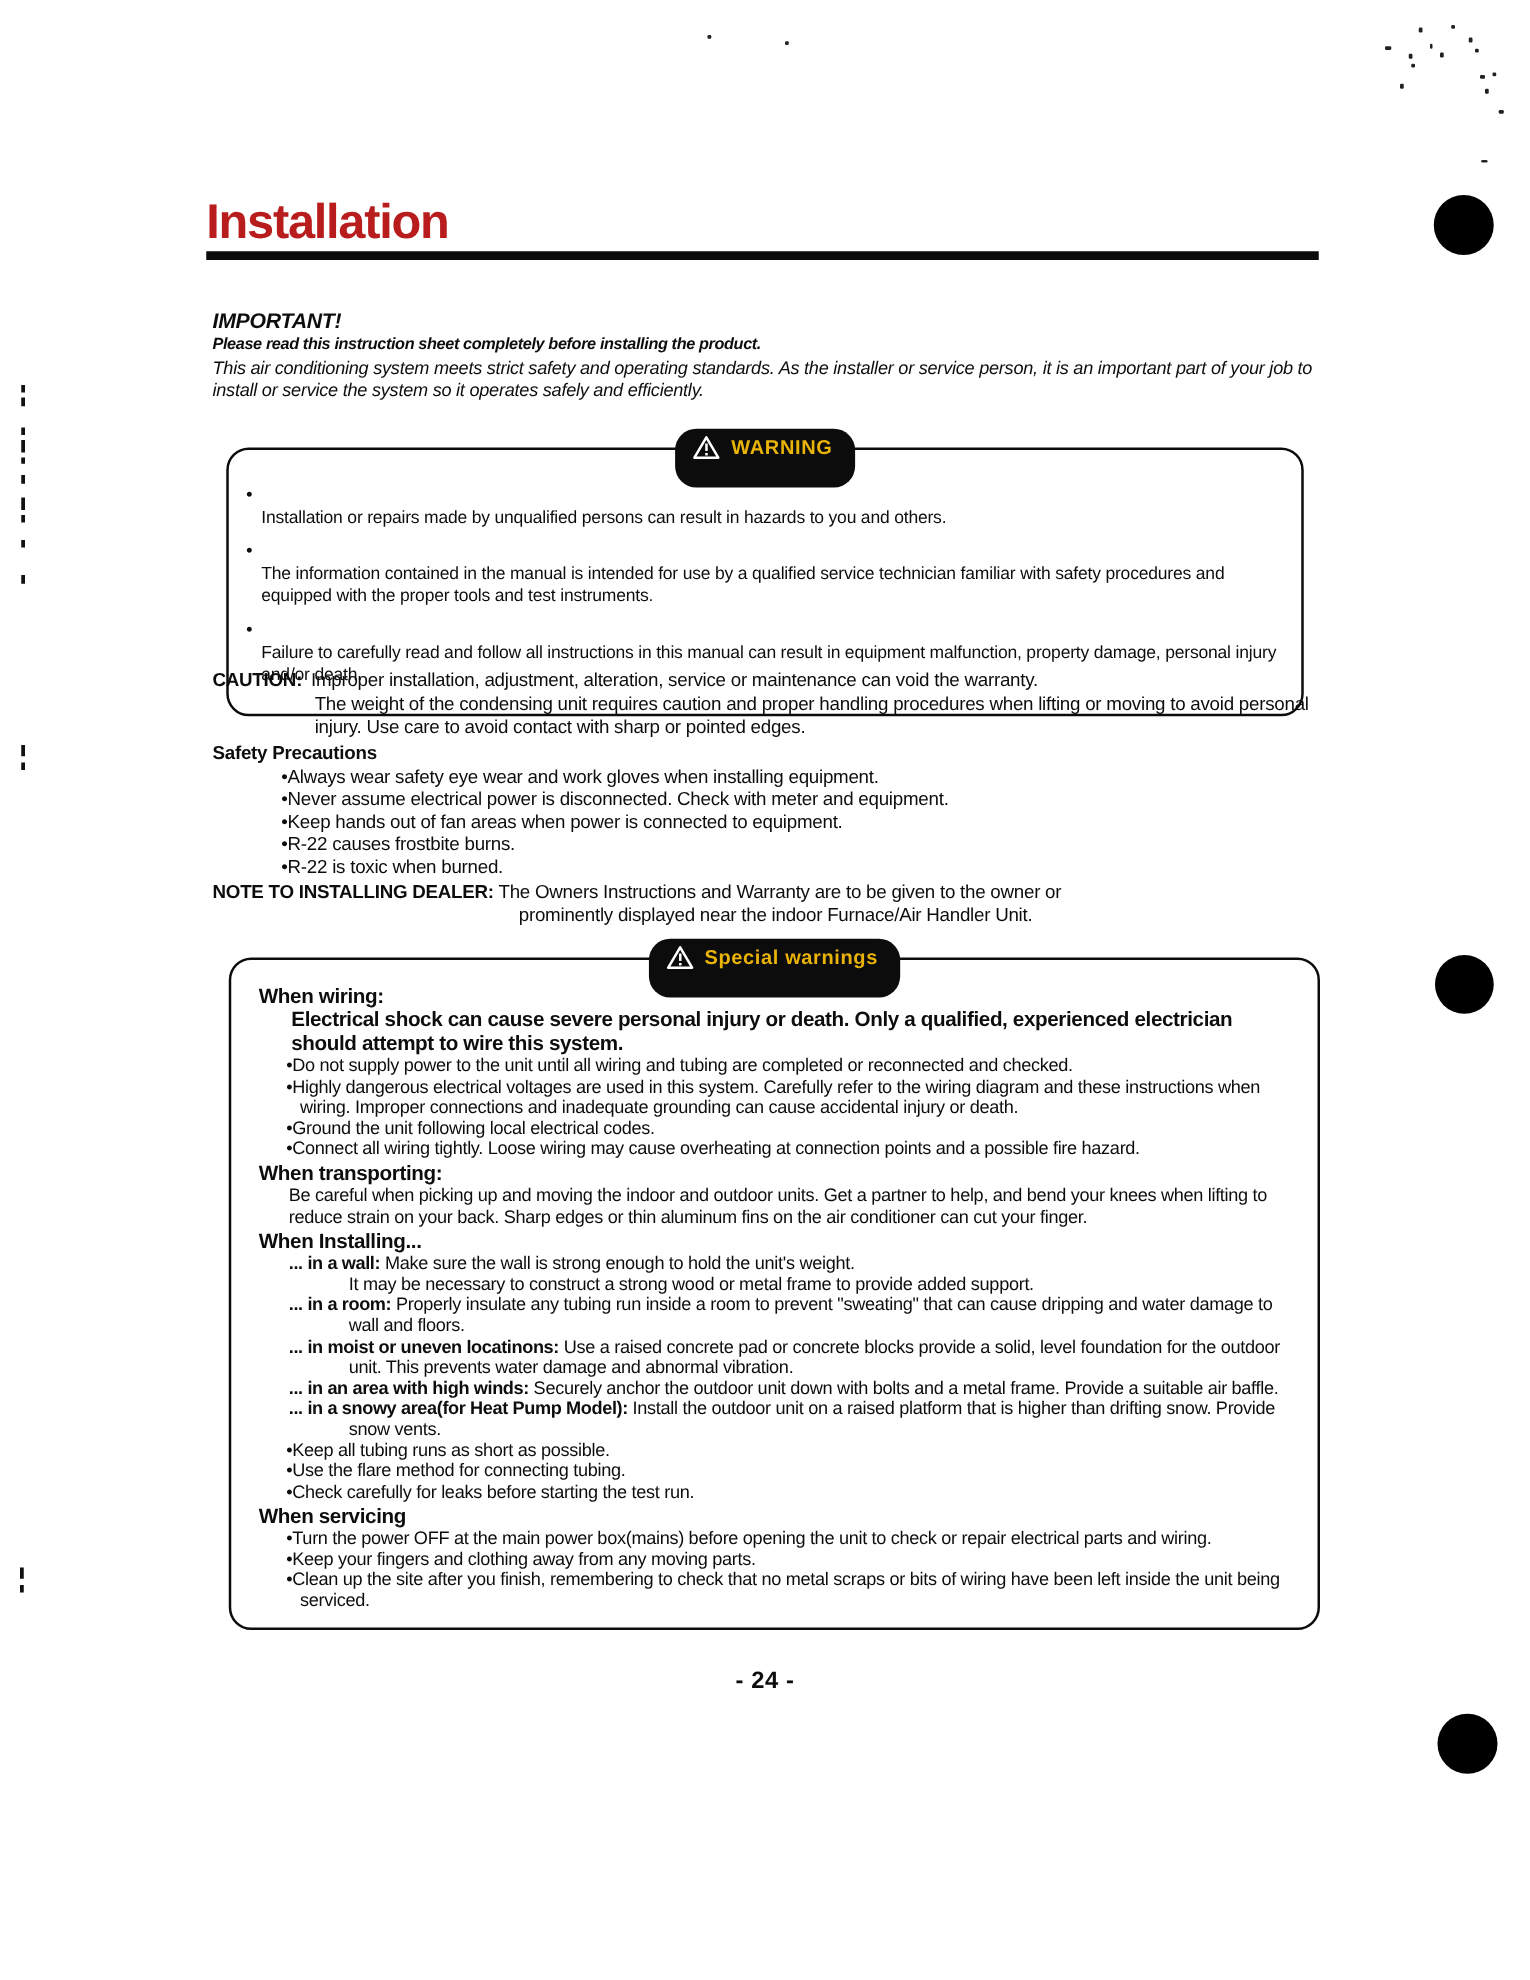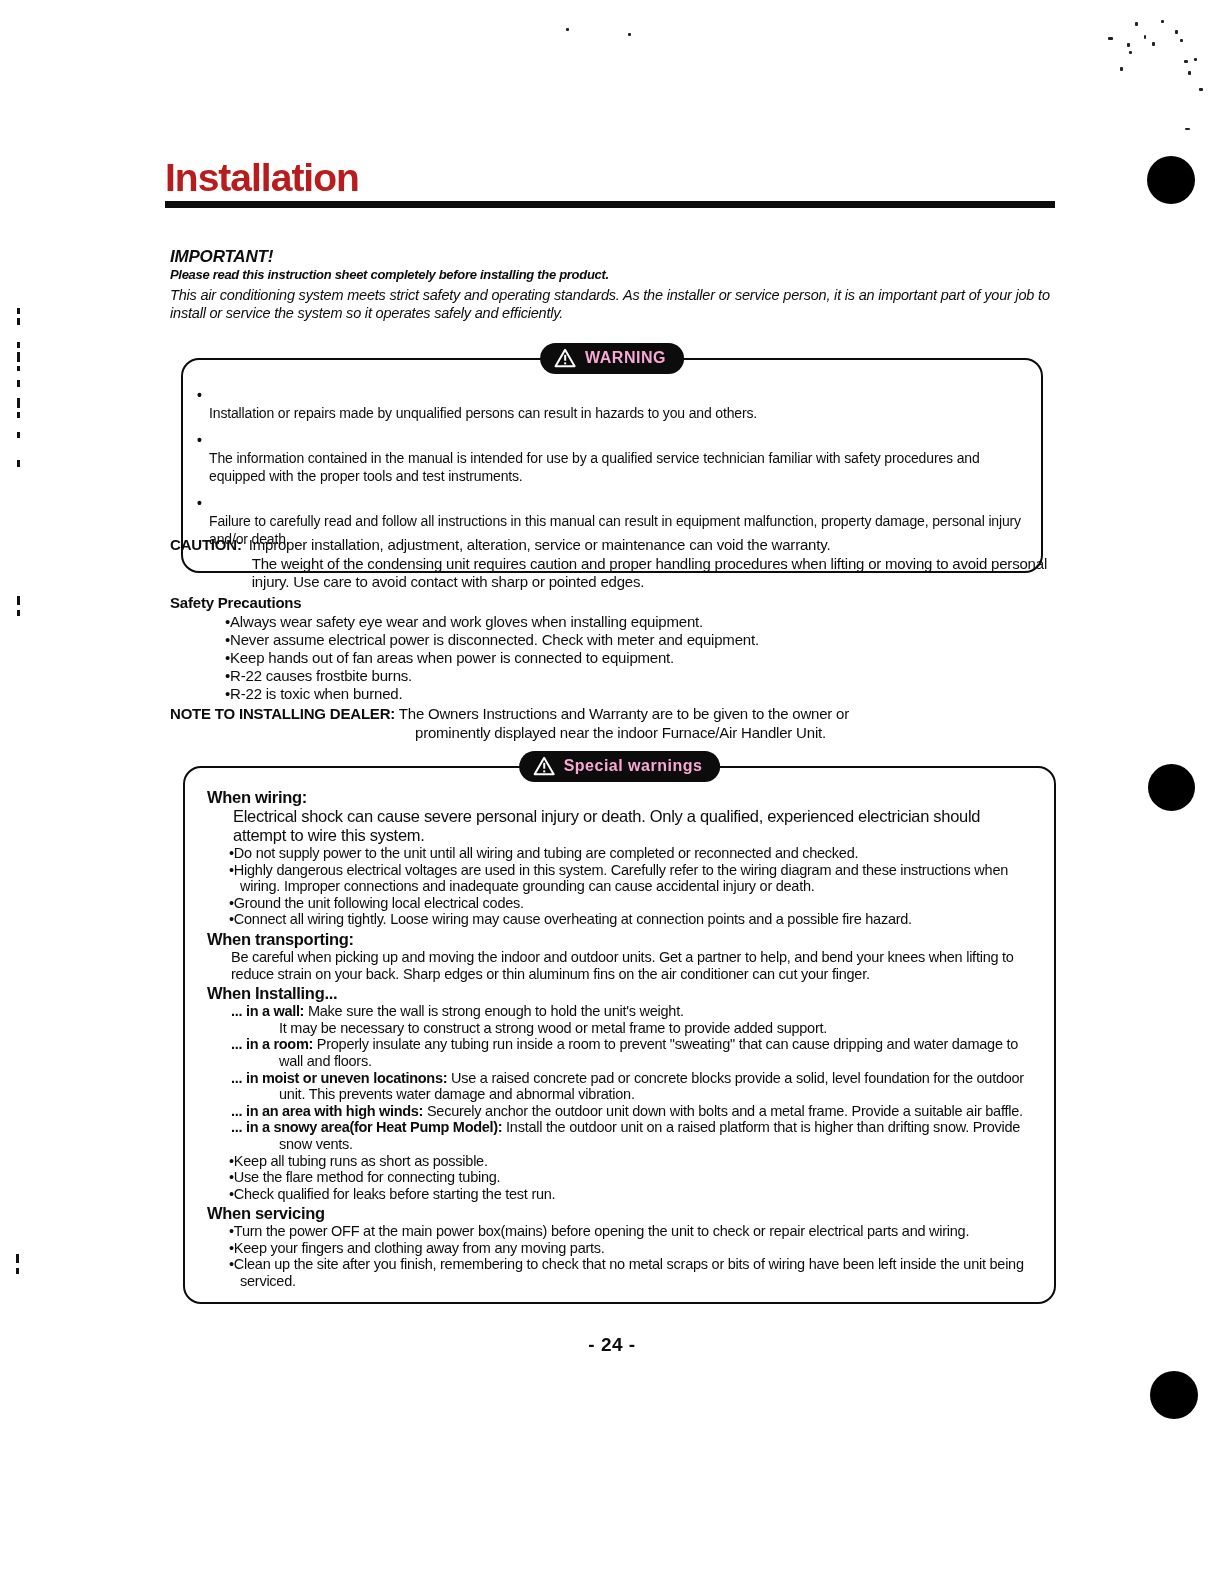--- a/index.html
+++ b/index.html
@@ -33,23 +33,23 @@
 
   
   .rbox{
     position:absolute;border:2.5px solid #0c0c0c;border-radius:18px;background:#fff;
   }
   .warning-box{left:181px;top:358px;width:862px;padding:26px 16px 14px 14px;box-sizing:border-box;}
   .special-box{left:183px;top:766px;width:873px;padding:18px 16px 12px 22px;box-sizing:border-box;}
 
   .badge{
     position:absolute;top:-17px;left:50%;transform:translateX(-50%);
-    background:#0c0c0c;color:#f9a8d4;border-radius:17px;
-    display:flex;align-items:center;gap:9px;
-    padding:5px 18px 6px 14px;white-space:nowrap;
+    background:#0c0c0c;color:#eab308;border-radius:17px;
+    display:flex;align-items:flex-end;gap:9px;
+    padding:5px 18px 22px 14px;white-space:nowrap;
   }
   .badge .badge-label{font-size:16px;font-weight:700;letter-spacing:0.5px;}
   .badge svg{display:block;}
 
   
   .wb-list{list-style:none;margin:0;padding:0;font-size:14px;line-height:18px;letter-spacing:-0.15px;}
   .wb-list li{padding-left:12px;text-indent:-12px;margin-bottom:9px;}
   .wb-list li:before{content:"\2022  ";font-weight:700;}
   .wb-list .line{display:block;text-indent:0;}
   .wb-list .line + .line{margin-left:0;}
@@ -64,21 +64,21 @@
   .safety-list{list-style:none;margin:1px 0 0 0;padding:0 0 0 55px;}
   .safety-list li{padding-left:13px;text-indent:-13px;line-height:18px;}
   .safety-list li:before{content:"\2022 ";}
   .dealer-note{margin-top:2px;}
   .dealer-label{font-weight:700;}
   .dealer-line2{display:block;margin-left:245px;}
 
   
   .sp-content{font-size:14.5px;line-height:16.6px;letter-spacing:-0.25px;}
   .sp-heading{font-size:16.5px;font-weight:700;letter-spacing:-0.3px;line-height:18px;margin:2px 0 1px 0;}
-  .sp-lead{font-size:16.5px;font-weight:400;letter-spacing:-0.3px;line-height:18.5px;margin:0 0 1px 26px;max-width:772px;}
+  .sp-lead{font-size:16.5px;font-weight:700;letter-spacing:-0.3px;line-height:18.5px;margin:0 0 1px 26px;max-width:772px;}
   .sp-bullets{list-style:none;margin:0;padding:0 0 0 22px;}
   .sp-bullets li{padding-left:11px;text-indent:-11px;}
   .sp-bullets li:before{content:"\2022 ";}
   .sp-para{margin:0 0 0 24px;max-width:812px;}
   .inst-item{margin:0 0 0 24px;padding-left:48px;text-indent:-48px;max-width:828px;}
   .inst-item b{letter-spacing:-0.3px;}
   .inst-cont{display:block;text-indent:0;}
 
   
   .page-num{position:absolute;left:0;top:1334px;width:1224px;text-align:center;
@@ -198,21 +198,21 @@
         <span>Securely anchor the outdoor unit down with bolts and a metal frame. Provide a suitable air baffle.</span>
       </p>
       <p class="inst-item">
         <b>... in a snowy area(for Heat Pump Model):</b>
         <span>Install the outdoor unit on a raised platform that is higher than drifting snow. Provide snow vents.</span>
       </p>
 
       <ul class="sp-bullets">
         <li>Keep all tubing runs as short as possible.</li>
         <li>Use the flare method for connecting tubing.</li>
-        <li>Check qualified for leaks before starting the test run.</li>
+        <li>Check carefully for leaks before starting the test run.</li>
       </ul>
 
       <div class="sp-heading">When servicing</div>
       <ul class="sp-bullets">
         <li>Turn the power OFF at the main power box(mains) before opening the unit to check or repair electrical parts and wiring.</li>
         <li>Keep your fingers and clothing away from any moving parts.</li>
         <li>Clean up the site after you finish, remembering to check that no metal scraps or bits of wiring have been left inside the unit being serviced.</li>
       </ul>
 
     </div>

